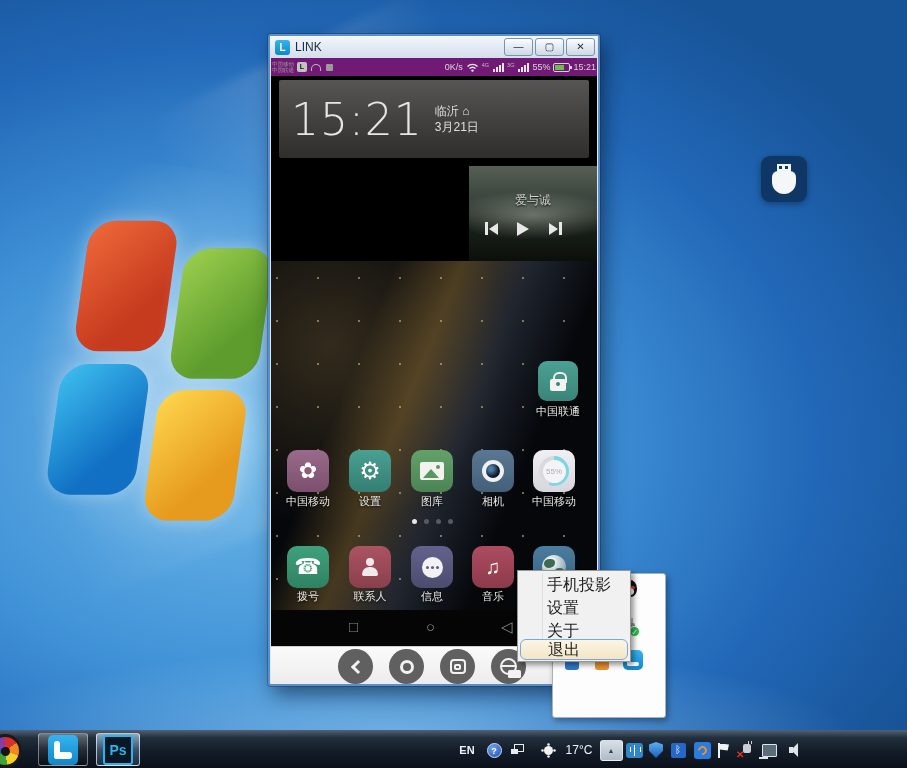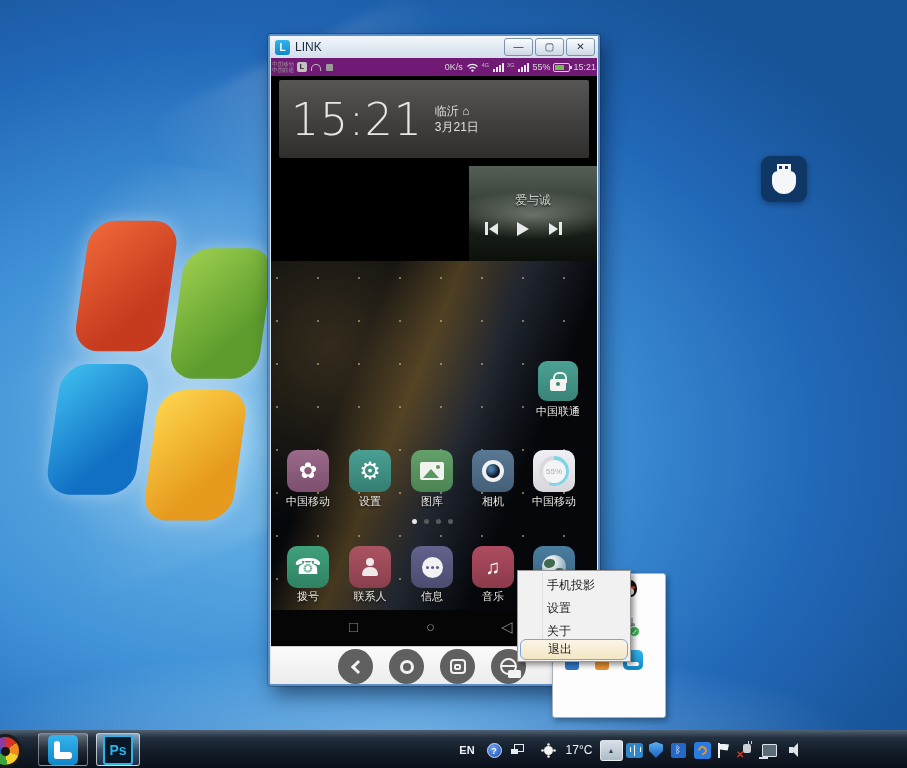--- a/index.html
+++ b/index.html
@@ -142,21 +142,21 @@
   .imeglobe::before { content:""; position:absolute; left:-1px; top:5px; width:15px; height:2px; background:#f2f2f2; }
   .imekb { position:absolute; right:5px; bottom:6px; width:13px; height:8px; background:#f2f2f2; border-radius:1.5px;
     background-image:radial-gradient(circle 1px at 3px 3px, #606060 60%, transparent 61%),
       radial-gradient(circle 1px at 7px 3px, #606060 60%, transparent 61%),
       radial-gradient(circle 1px at 10px 3px, #606060 60%, transparent 61%); }
 
   
   .cmenu { position:absolute; left:517px; top:570px; width:114px; height:92px; background:#f1f1f1;
     border:1px solid #979797; box-shadow:3px 3px 5px rgba(0,0,0,.4); z-index:30; }
   .cmenu .gutter { position:absolute; left:24px; top:2px; bottom:2px; width:1px; background:#e0e0e0; }
-  .mitem { position:absolute; left:2px; right:2px; height:22px; font-size:12px; color:#1e1e1e; line-height:22px; padding-left:27px; }
+  .mitem { position:absolute; left:2px; right:2px; height:22px; font-size:16px; color:#1e1e1e; line-height:22px; padding-left:27px; }
   .mitem.hot { border:1px solid #7da7d9; border-radius:6px;
     background:linear-gradient(180deg,#fbf5e6,#f3e6c4); }
 
   
   .tpopup { position:absolute; left:552px; top:573px; width:114px; height:145px; background:#fdfdfd;
     border:1px solid #a8b0ba; border-radius:3px; box-shadow:2px 3px 6px rgba(0,0,0,.35); z-index:20; }
   .tstrip { position:absolute; left:0; right:0; bottom:0; height:29px; border-top:1px solid #c5d3e2; border-radius:0 0 3px 3px;
     background:linear-gradient(180deg,#ecf3fb,#dde9f6); text-align:center; font-size:11px; color:#2a66c8; line-height:28px; }
   .qq { position:absolute; width:16px; height:19px; }
   .qq .b { position:absolute; left:1px; top:0; width:14px; height:17px; border-radius:50% 50% 46% 46%; background:#111; }

